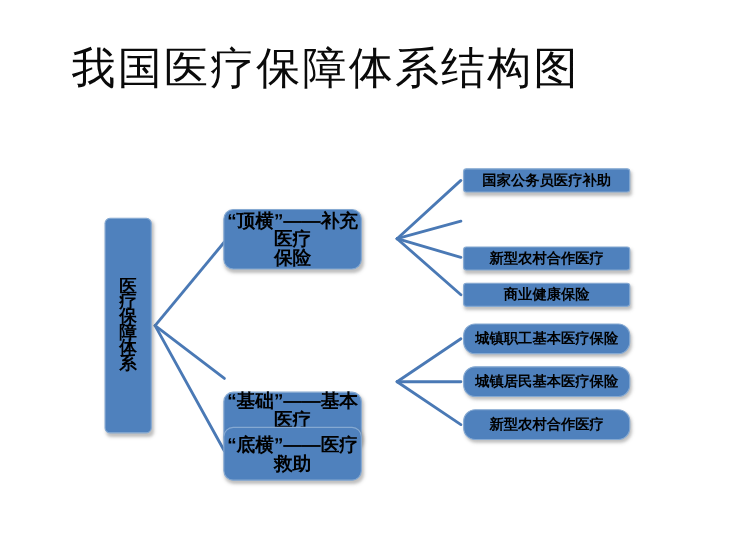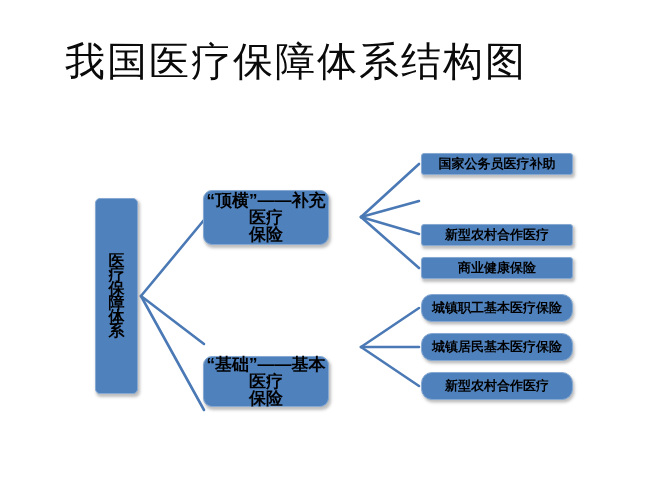--- a/index.html
+++ b/index.html
@@ -101,20 +101,23 @@
   </div>
 
   <div class="node mid-node mid-node-1">
     <div>“顶横”——补充医疗</div>
     <div>保险</div>
   </div>
   <div class="node mid-node mid-node-2">
     <div>“基础”——基本医疗</div>
     <div>保险</div>
   </div>
+  <div class="node mid-node mid-node-3">
+    <div>“底横”——医疗救助</div>
+  </div>
 
   <div class="node leaf-node leaf-a leaf-a1">
     <span>国家公务员医疗补助</span>
   </div>
   <div class="node leaf-node leaf-a leaf-a3">
     <span>新型农村合作医疗</span>
   </div>
   <div class="node leaf-node leaf-a leaf-a4">
     <span>商业健康保险</span>
   </div>

